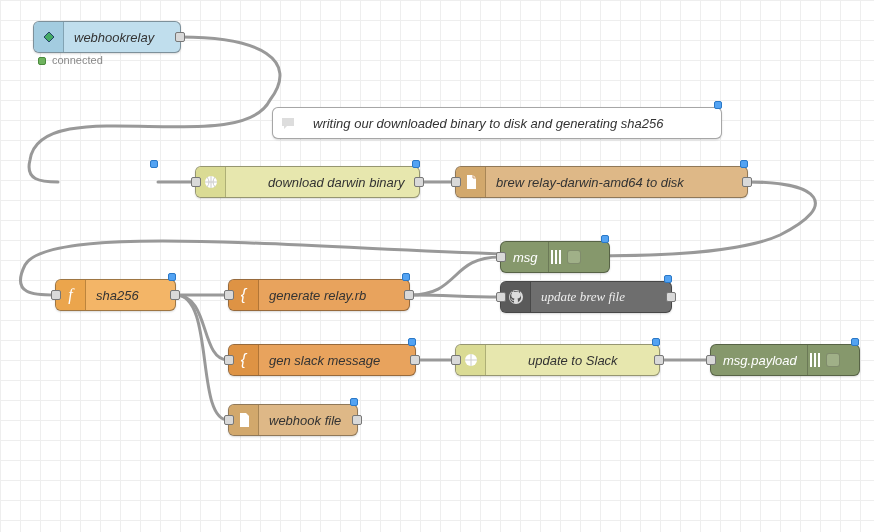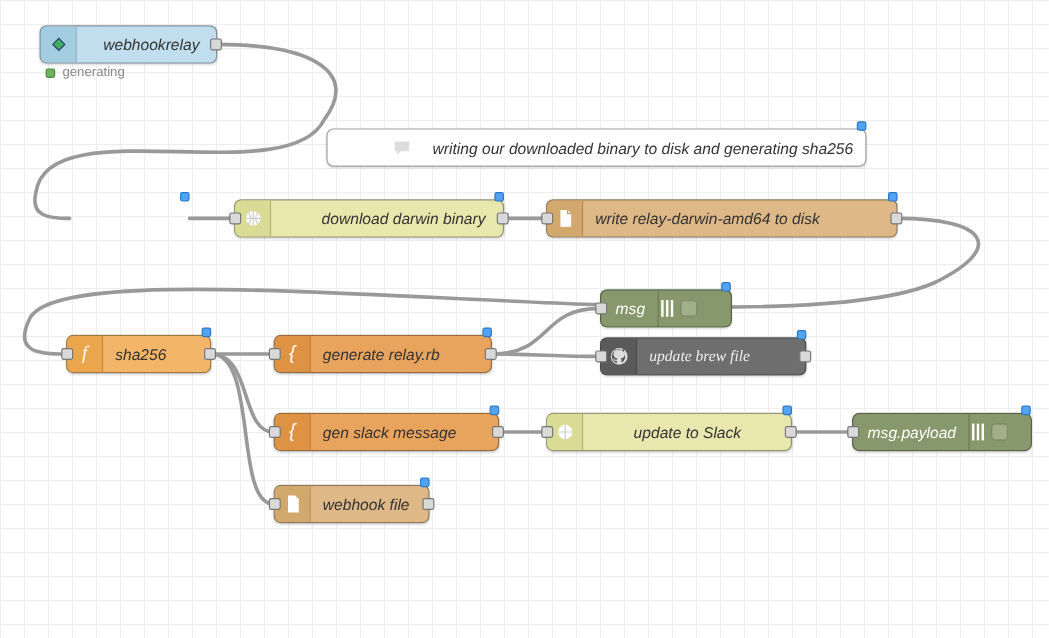--- a/index.html
+++ b/index.html
@@ -67,38 +67,38 @@
   .port.in  { left: -5px; top: 50%; margin-top: -5px; }
   .port.out { right: -5px; top: 50%; margin-top: -5px; }
   .status-dot {
     position: absolute;
     width: 8px; height: 8px;
     border-radius: 2px;
   }
   .status-dot.blue { background: #53A3F3; border:1px solid #2a78c7; }
   .status-dot.green { background: #6FB35F; border:1px solid #4a8a3c; }
   
-  .c-blue    { background: #C0DEED; gap: 12px; }
+  .c-blue    { background: #C0DEED; }
   .c-blue .iconbox { background: #A3CCE0; }
   .c-yellow  { background: #E2D96E; }
   .c-yellow .iconbox { background: #D8CE55; }
   .c-olive   { background: #E7E7AE; gap: 32px; }
   .c-olive .iconbox { background: #DADB94; }
   .c-brown   { background: #DEB887; }
   .c-brown .iconbox { background: #D2A86C; }
   .c-peach   { background: #F3B567; }
   .c-peach .iconbox { background: #EBA54C; }
   .c-orange  { background: #E8A35D; }
   .c-orange .iconbox { background: #DE9344; }
   .c-sage    { background: #86986C; color:#fff; }
   .c-sage .label { color:#fff; }
   .c-gray    { background: #6E6E6E; color:#eee; }
   .c-gray .iconbox { background: #5a5a5a; }
   .c-gray .label { color:#eee; }
-  .c-white   { background: #fff; justify-content: flex-end; }
+  .c-white   { background: #fff; }
   .debug-tail {
     width: 36px; height:100%;
     border-left: 1px solid rgba(0,0,0,0.2);
     display:flex; align-items:center; justify-content:center;
     gap:4px;
   }
   .debug-tail .bars { width:12px; height:14px; display:flex; gap:2px; }
   .debug-tail .bars span { width:2px; background:#fff; }
   .debug-tail .sq { width:14px; height:14px; background:#A0B088; border-radius:3px; border:1px solid rgba(0,0,0,0.2); }
   .ic { width:16px; height:16px; }
@@ -141,21 +141,21 @@
 <div class="node c-blue" style="left:33px; top:21px; width:148px;">
   <div class="iconbox">
     <svg class="ic" viewBox="0 0 16 16">
           <path d="M3 8 L8 3 L13 8 L8 13 Z" fill="#4a6" stroke="#246" stroke-width="1"></path>
         </svg>
   </div>
   <span class="label">webhookrelay</span>
   <div class="port out"></div>
 </div>
 <div class="status-dot green" style="left:38px; top:57px;"></div>
-<span class="status-label" style="left:52px; top:54px;">generating</span>
+<span class="status-label" style="left:52px; top:54px;">connected</span>
 
 <div class="node c-white" style="left:272px; top:107px; width:450px;">
   <div class="iconbox" style="border-right:none;">
     <svg class="ic" viewBox="0 0 16 16">
           <path d="M2 3 h12 v8 h-7 l-3 3 v-3 h-2 z" fill="#ddd"></path>
         </svg>
   </div>
   <span class="label">writing our downloaded binary to disk and generating sha256</span>
 </div>
 <div class="status-dot blue" style="left:714px; top:101px;"></div>
@@ -175,21 +175,21 @@
 </div>
 <div class="status-dot blue" style="left:412px; top:160px;"></div>
 
 <div class="node c-brown" style="left:455px; top:166px; width:293px;">
   <div class="iconbox">
     <svg class="ic" viewBox="0 0 16 16">
           <path d="M4 1 h6 l3 3 v11 h-9 z" fill="#fff"></path>
           <path d="M10 1 v3 h3" fill="none" stroke="#c96"></path>
         </svg>
   </div>
-  <span class="label">write relay-darwin-amd64 to disk</span>
+  <span class="label">brew relay-darwin-amd64 to disk</span>
   <div class="port in"></div>
   <div class="port out"></div>
 </div>
 <div class="status-dot blue" style="left:740px; top:160px;"></div>
 
 <div class="node c-peach" style="left:55px; top:279px; width:121px;">
   <div class="iconbox">
     <span style="color:#fff; font-style:italic; font-size:16px; font-family:serif;">f</span>
   </div>
   <span class="label">sha256</span>

